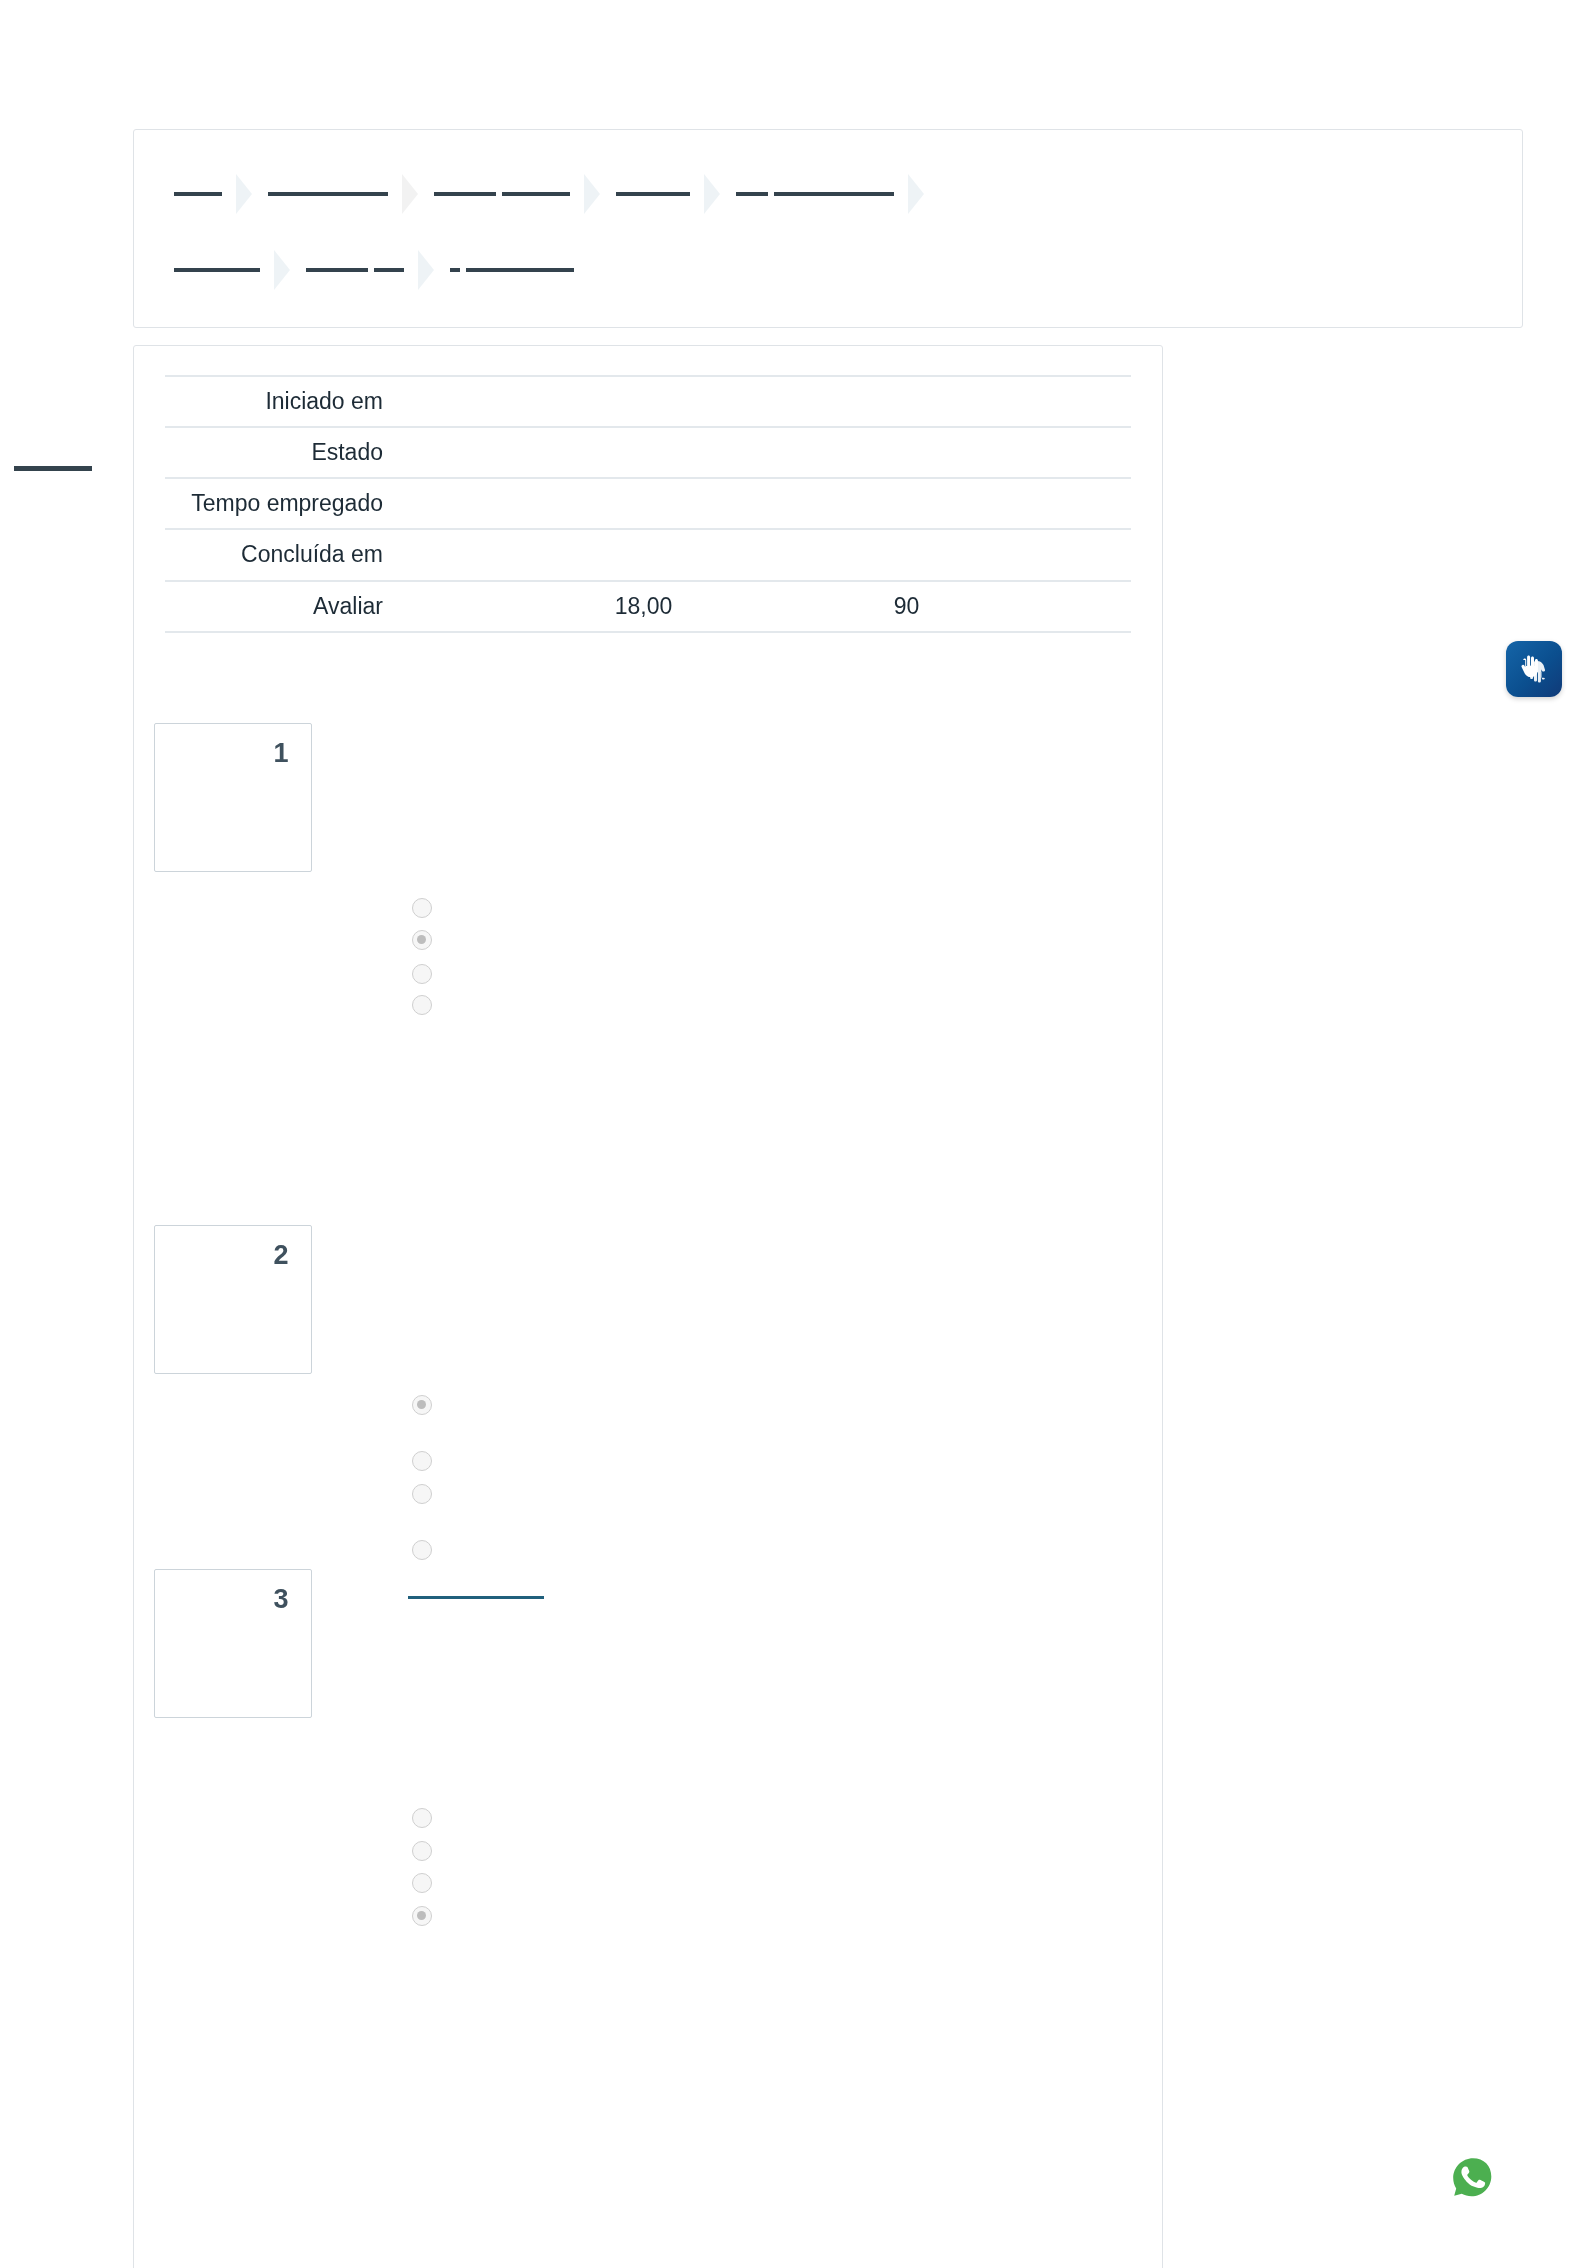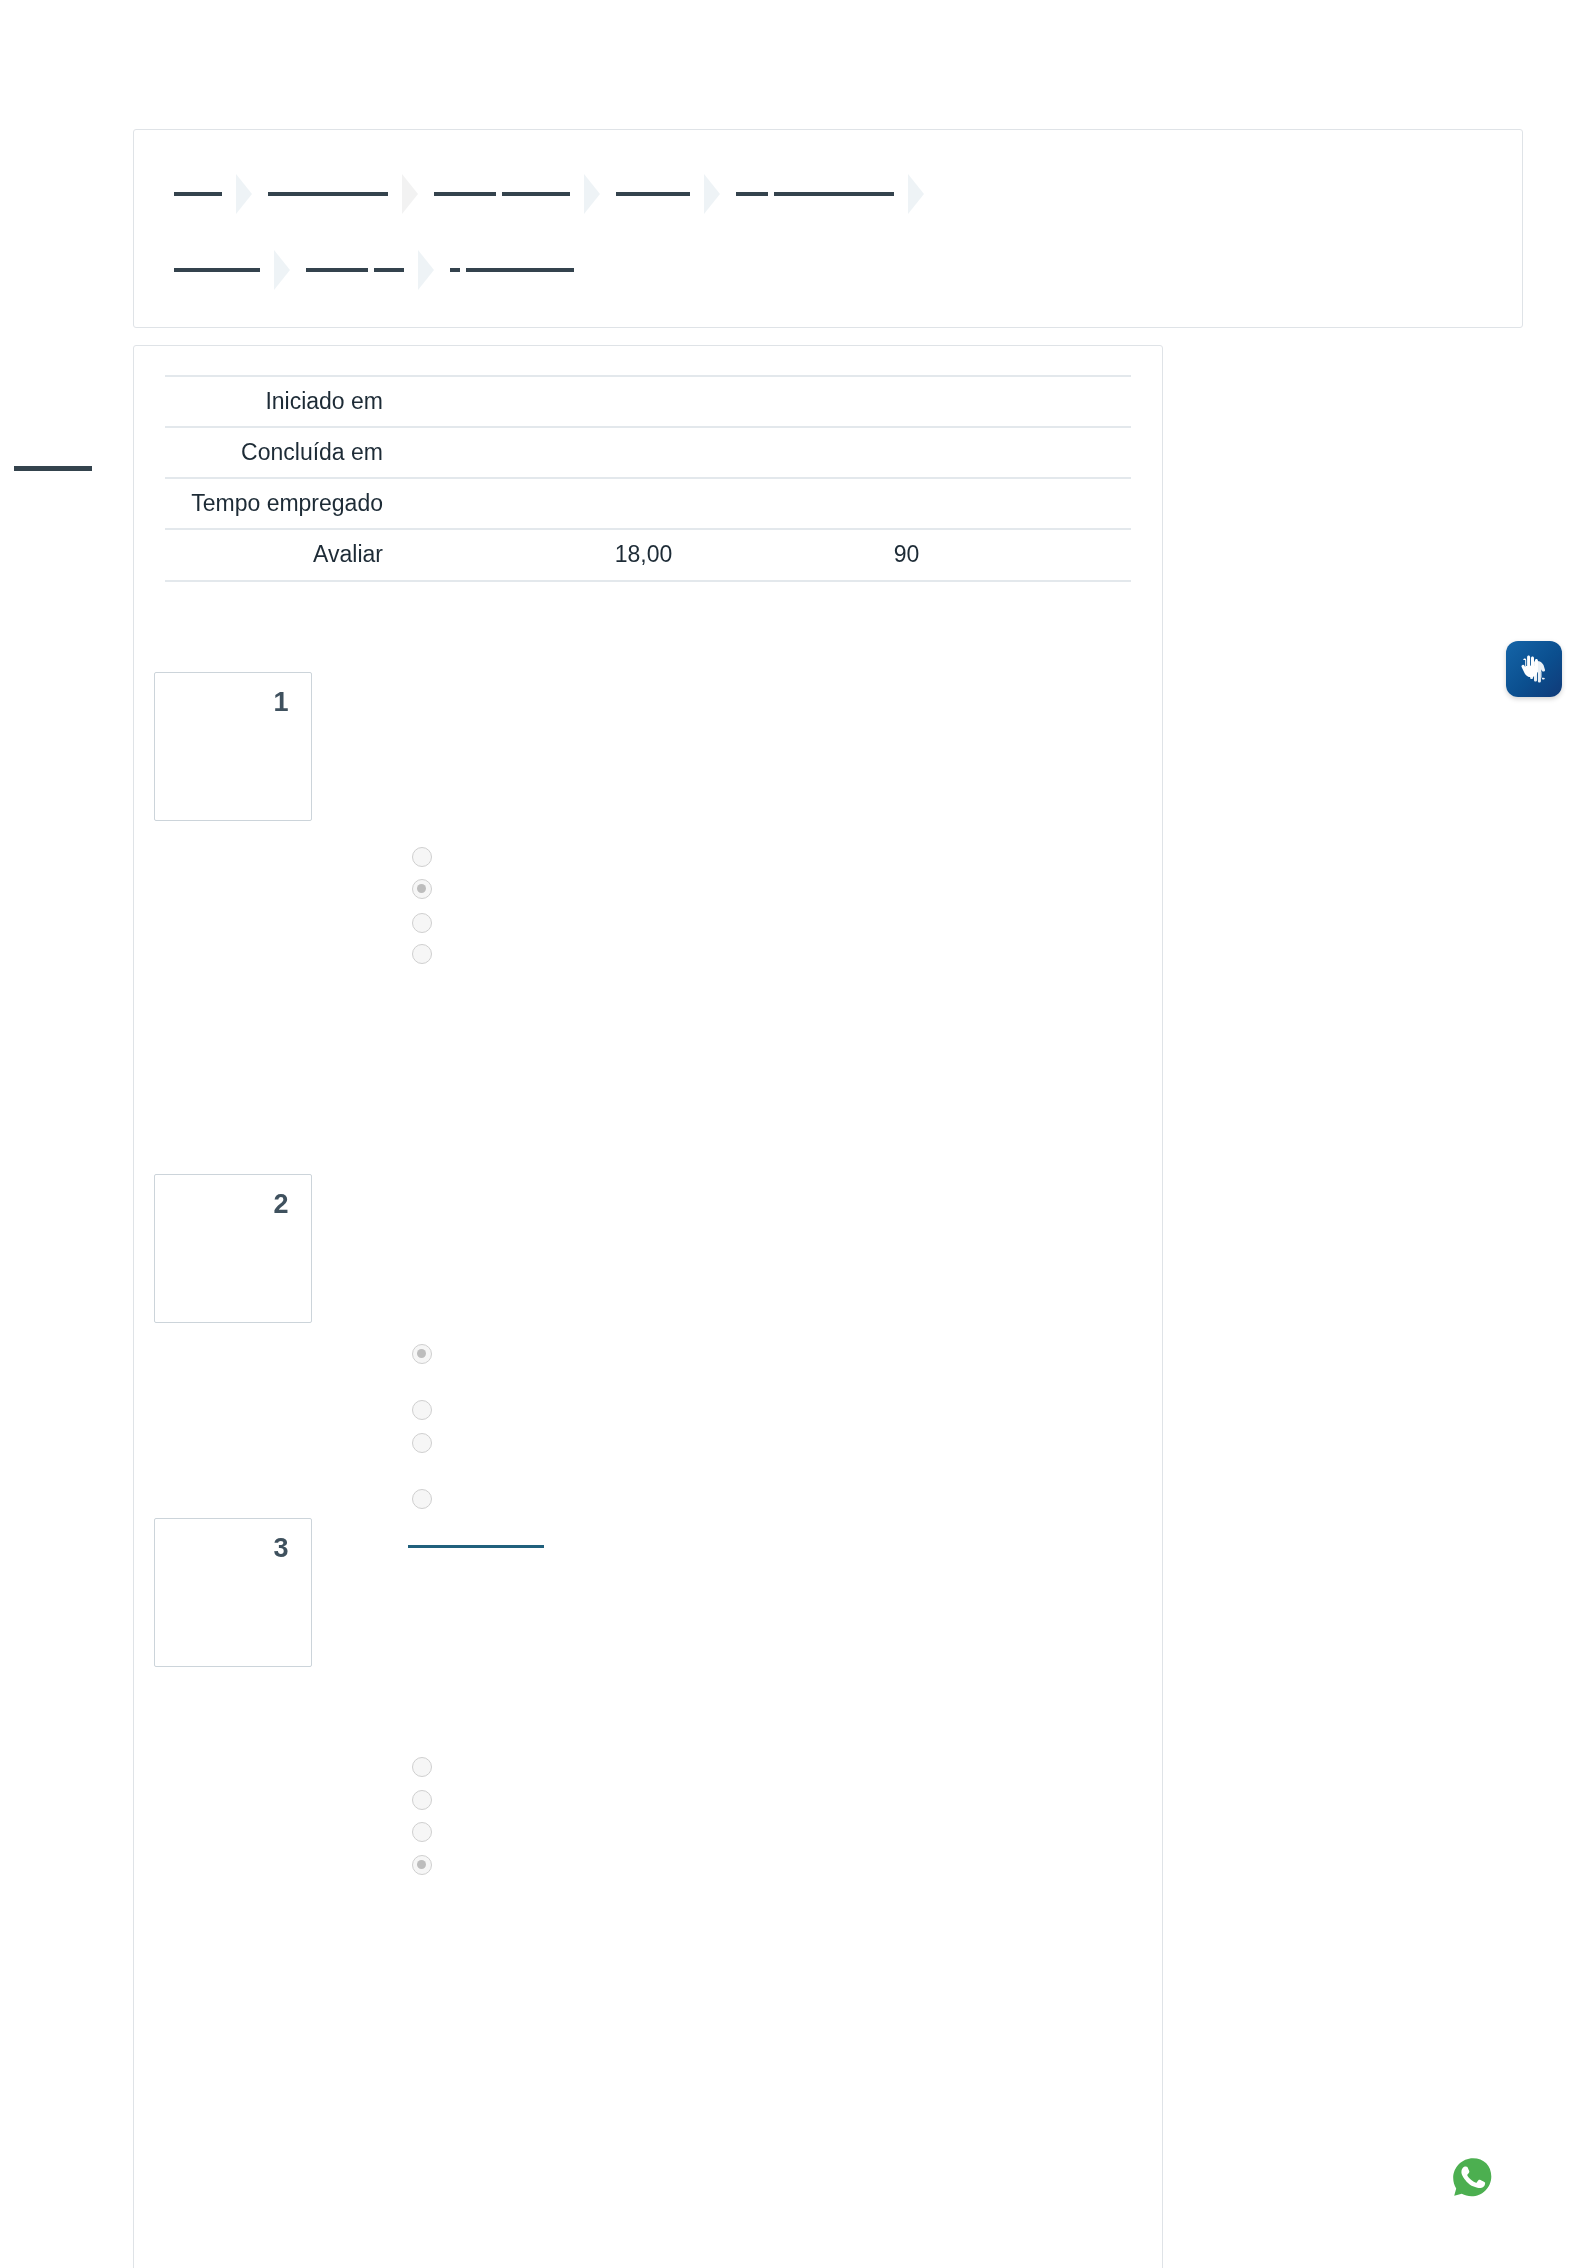--- a/index.html
+++ b/index.html
@@ -255,25 +255,29 @@
 
   <div class="content-card">
 
     <table class="summary-table">
       <tbody>
         <tr>
           <th>Iniciado em</th>
           <td></td>
         </tr>
         <tr>
+          <th>Estado</th>
+          <td></td>
+        </tr>
+        <tr>
+          <th>Tempo empregado</th>
+          <td></td>
+        </tr>
+        <tr>
           <th>Concluída em</th>
-          <td></td>
-        </tr>
-        <tr>
-          <th>Tempo empregado</th>
           <td></td>
         </tr>
         <tr>
           <th>Avaliar</th>
           <td>
             <span>18,00</span>
             <span class="val2">90</span>
           </td>
         </tr>
       </tbody>

